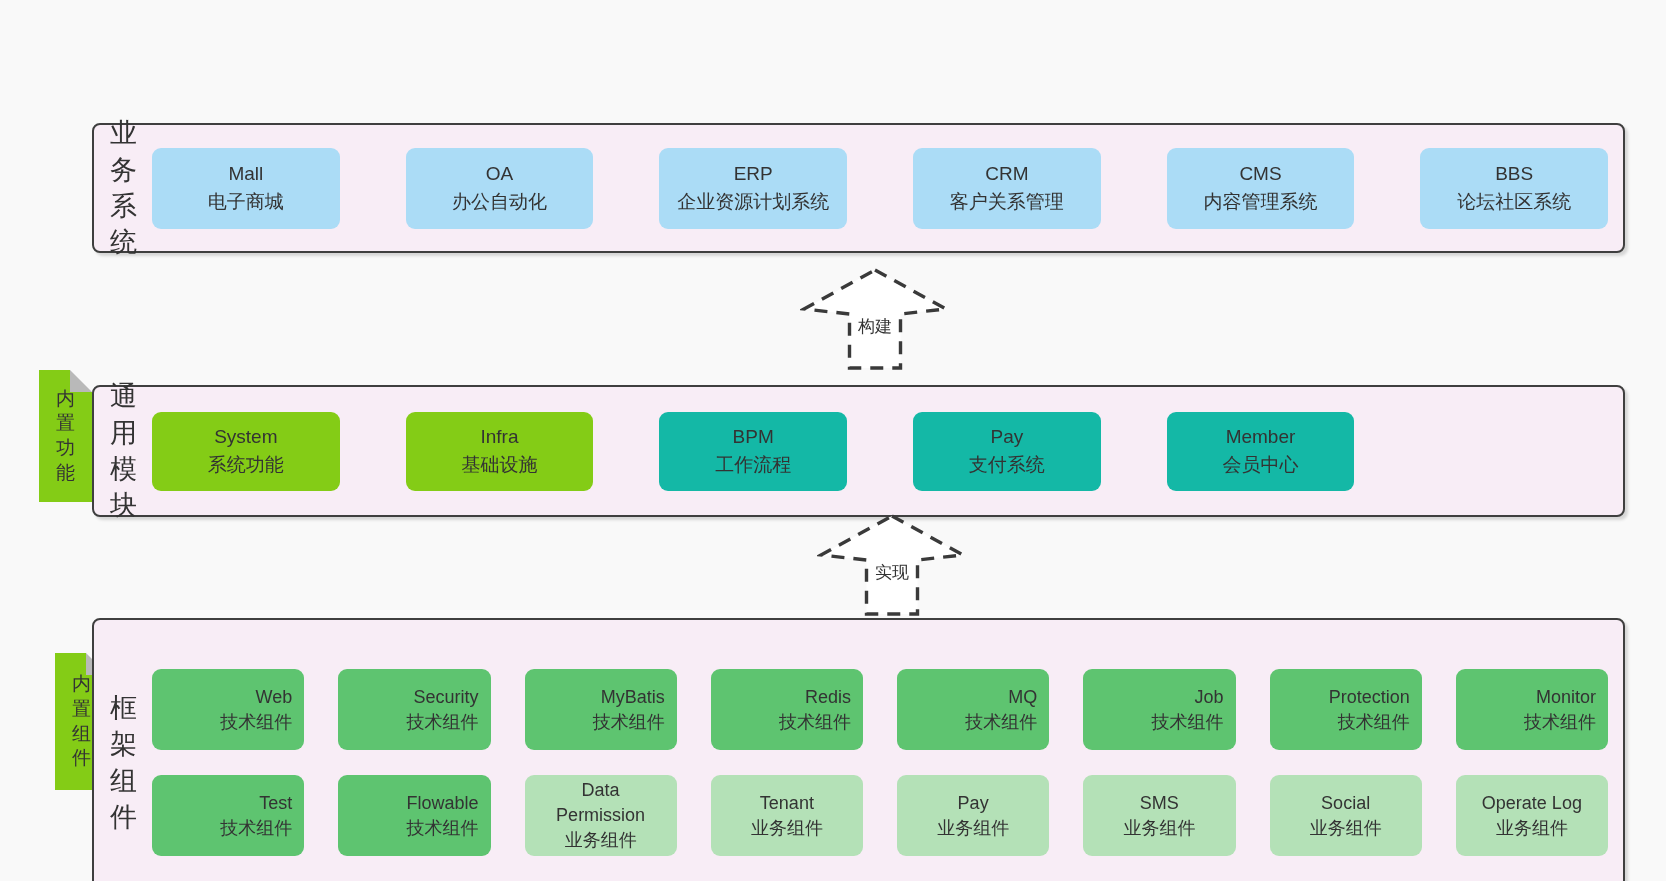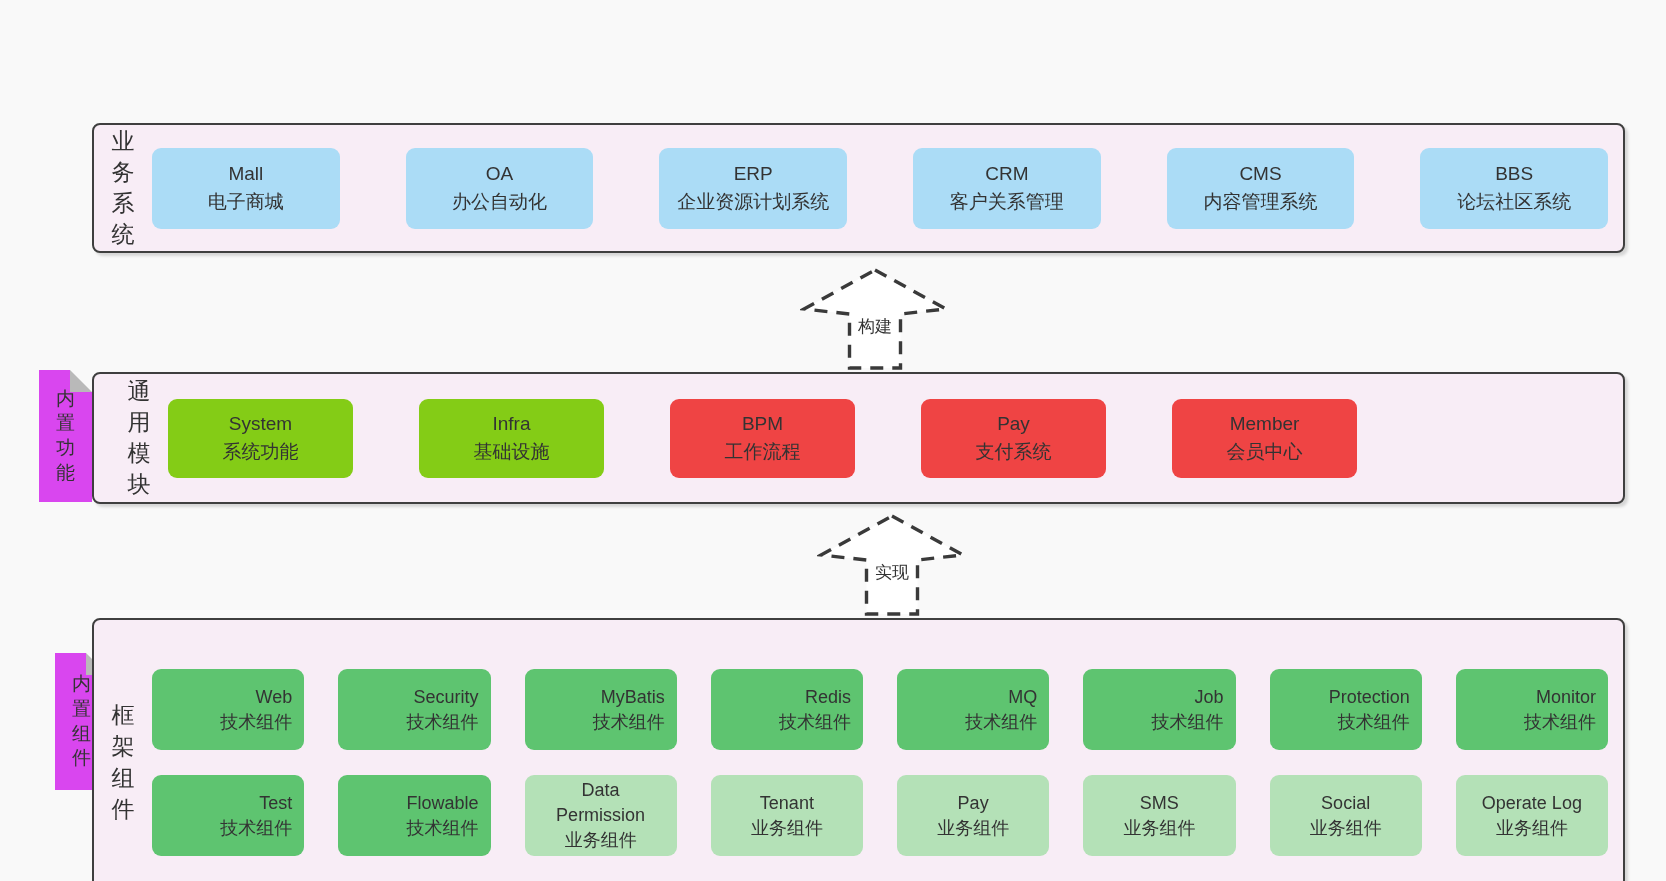--- a/index.html
+++ b/index.html
@@ -9,49 +9,49 @@
     font-family:"Liberation Sans","DejaVu Sans",sans-serif;
     color:#333333;
   }
   .panel {
     position:absolute; left:92px; width:1533px; box-sizing:border-box;
     background:#f8edf6; border:2.5px solid #3f3f3f; border-radius:8px;
     box-shadow:3px 3px 3px rgba(0,0,0,0.14);
     display:flex;
   }
   .panel-business  { top:123px; height:130px; }
-  .panel-modules   { top:372px; height:132px;padding-left:16px; }
+  .panel-modules   { top:385px; height:132px; }
   .panel-framework { top:618px; height:289px; }
   .panel-label {
     flex:0 0 58px; display:flex; align-items:center; justify-content:center;
   }
   .panel-label span {
-    display:block; width:26px; font-size:23px; line-height:1.35;
+    display:block; width:26px; font-size:27px; line-height:1.35;
     text-align:center; word-break:break-all;
   }
   .grid {
     flex:1 1 auto; padding-right:15px; display:grid;
     align-content:center; column-gap:66px;
   }
   .grid6 { grid-template-columns:repeat(6,1fr); }
   .grid8 { grid-template-columns:repeat(8,1fr); column-gap:34px; row-gap:25px; }
   .box {
     height:81px; border-radius:9px; padding:0 6px; box-sizing:border-box;
     display:flex; flex-direction:column; align-items:center; justify-content:center;
     text-align:center; font-size:19px; line-height:1.45;
   }
   .panel-modules .box { height:79px; }
   .grid8 .box { font-size:18px; line-height:1.38; padding:0 12px; }
   .blue       { background:#abdcf6; }
   .red        { background:#84cc16; }
-  .pink       { background:#ef4444;text-align:center; }
+  .pink       { background:#14b8a6;text-align:center; }
   .green      { background:#5ec470;align-items:flex-end; }
   .lightgreen { background:#b4e1b7; }
   .note {
-    position:absolute; left:39px; width:53px; background:#d946ef;
+    position:absolute; left:39px; width:53px; background:#84cc16;
     clip-path:polygon(0 0, calc(100% - 22px) 0, 100% 22px, 100% 100%, 0 100%);
     display:flex; align-items:center; justify-content:center;
     filter:drop-shadow(2px 2px 1px rgba(0,0,0,0.18));
   }
   .note-modules   { top:370px; height:132px; }
   .note-framework { top:653px; height:137px;margin-left:16px; }
   .note .fold {
     position:absolute; top:0; right:0; width:22px; height:22px;
     background:linear-gradient(225deg, rgba(0,0,0,0) 50%, #b9b9b9 50%);
   }

